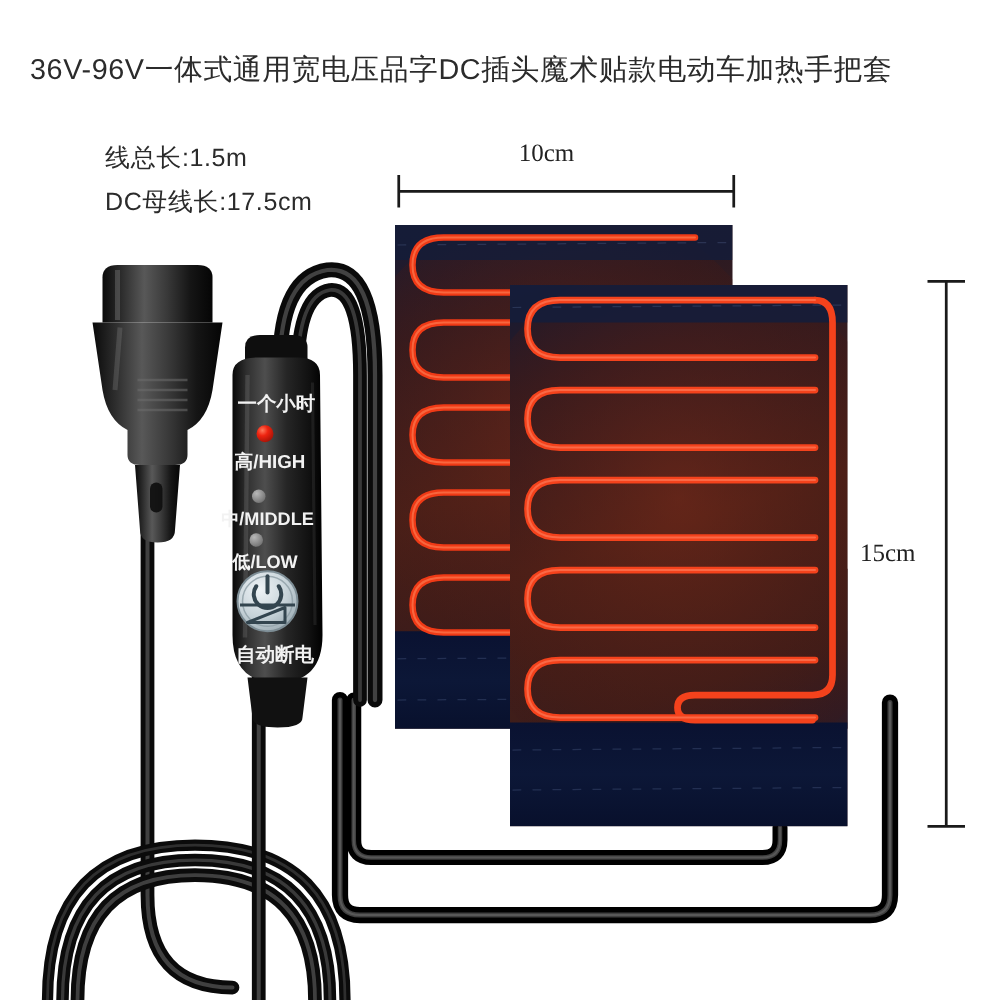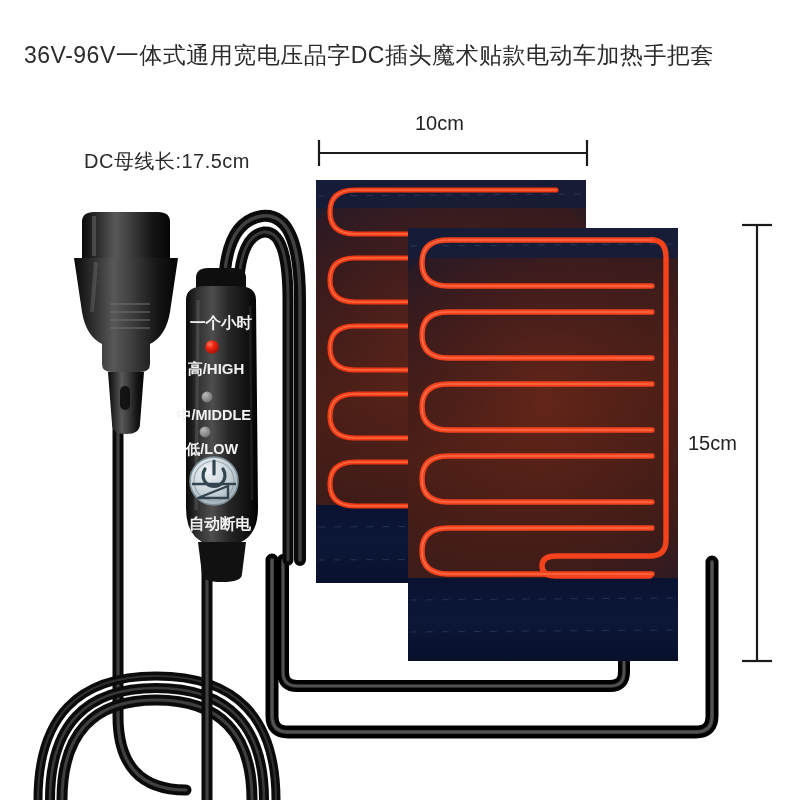--- a/index.html
+++ b/index.html
@@ -15,34 +15,35 @@
     position:absolute;left:24px;top:40px;width:760px;
     font-size:23px;letter-spacing:.5px;color:#2b2b2b;white-space:nowrap;
   }
   .spec-line{
     position:absolute;font-size:20px;color:#2b2b2b;white-space:nowrap;
     letter-spacing:.5px;
   }
   .spec-1{left:84px;top:113px;}
   .spec-2{left:84px;top:148px;}
 
-  .dim-label{position:absolute;font-size:20px;color:#222;white-space:nowrap;}
+  .dim-label{position:absolute;font-size:20px;color:#222;white-space:nowrap;font-family:Liberation Serif, serif;}
   .dim-w{left:415px;top:112px;}
   .dim-h{left:688px;top:432px;}
 
   svg{position:absolute;left:0;top:0;}
   .nofill{fill:none;}
 </style>
 </head>
 <body>
 
 <div id="stage">
 
   <div class="title">36V-96V一体式通用宽电压品字DC插头魔术贴款电动车加热手把套</div>
 
+  <div class="spec-line spec-1">线总长:1.5m</div>
   <div class="spec-line spec-2">DC母线长:17.5cm</div>
 
   <div class="dim-label dim-w">10cm</div>
   <div class="dim-label dim-h">15cm</div>
 
   <svg width="800" height="800" viewBox="0 0 800 800">
     <defs>
 
       <linearGradient id="padBackG" x1="0" y1="0" x2="0.25" y2="1">
         <stop offset="0%" stop-color="#1a1b33"></stop>

